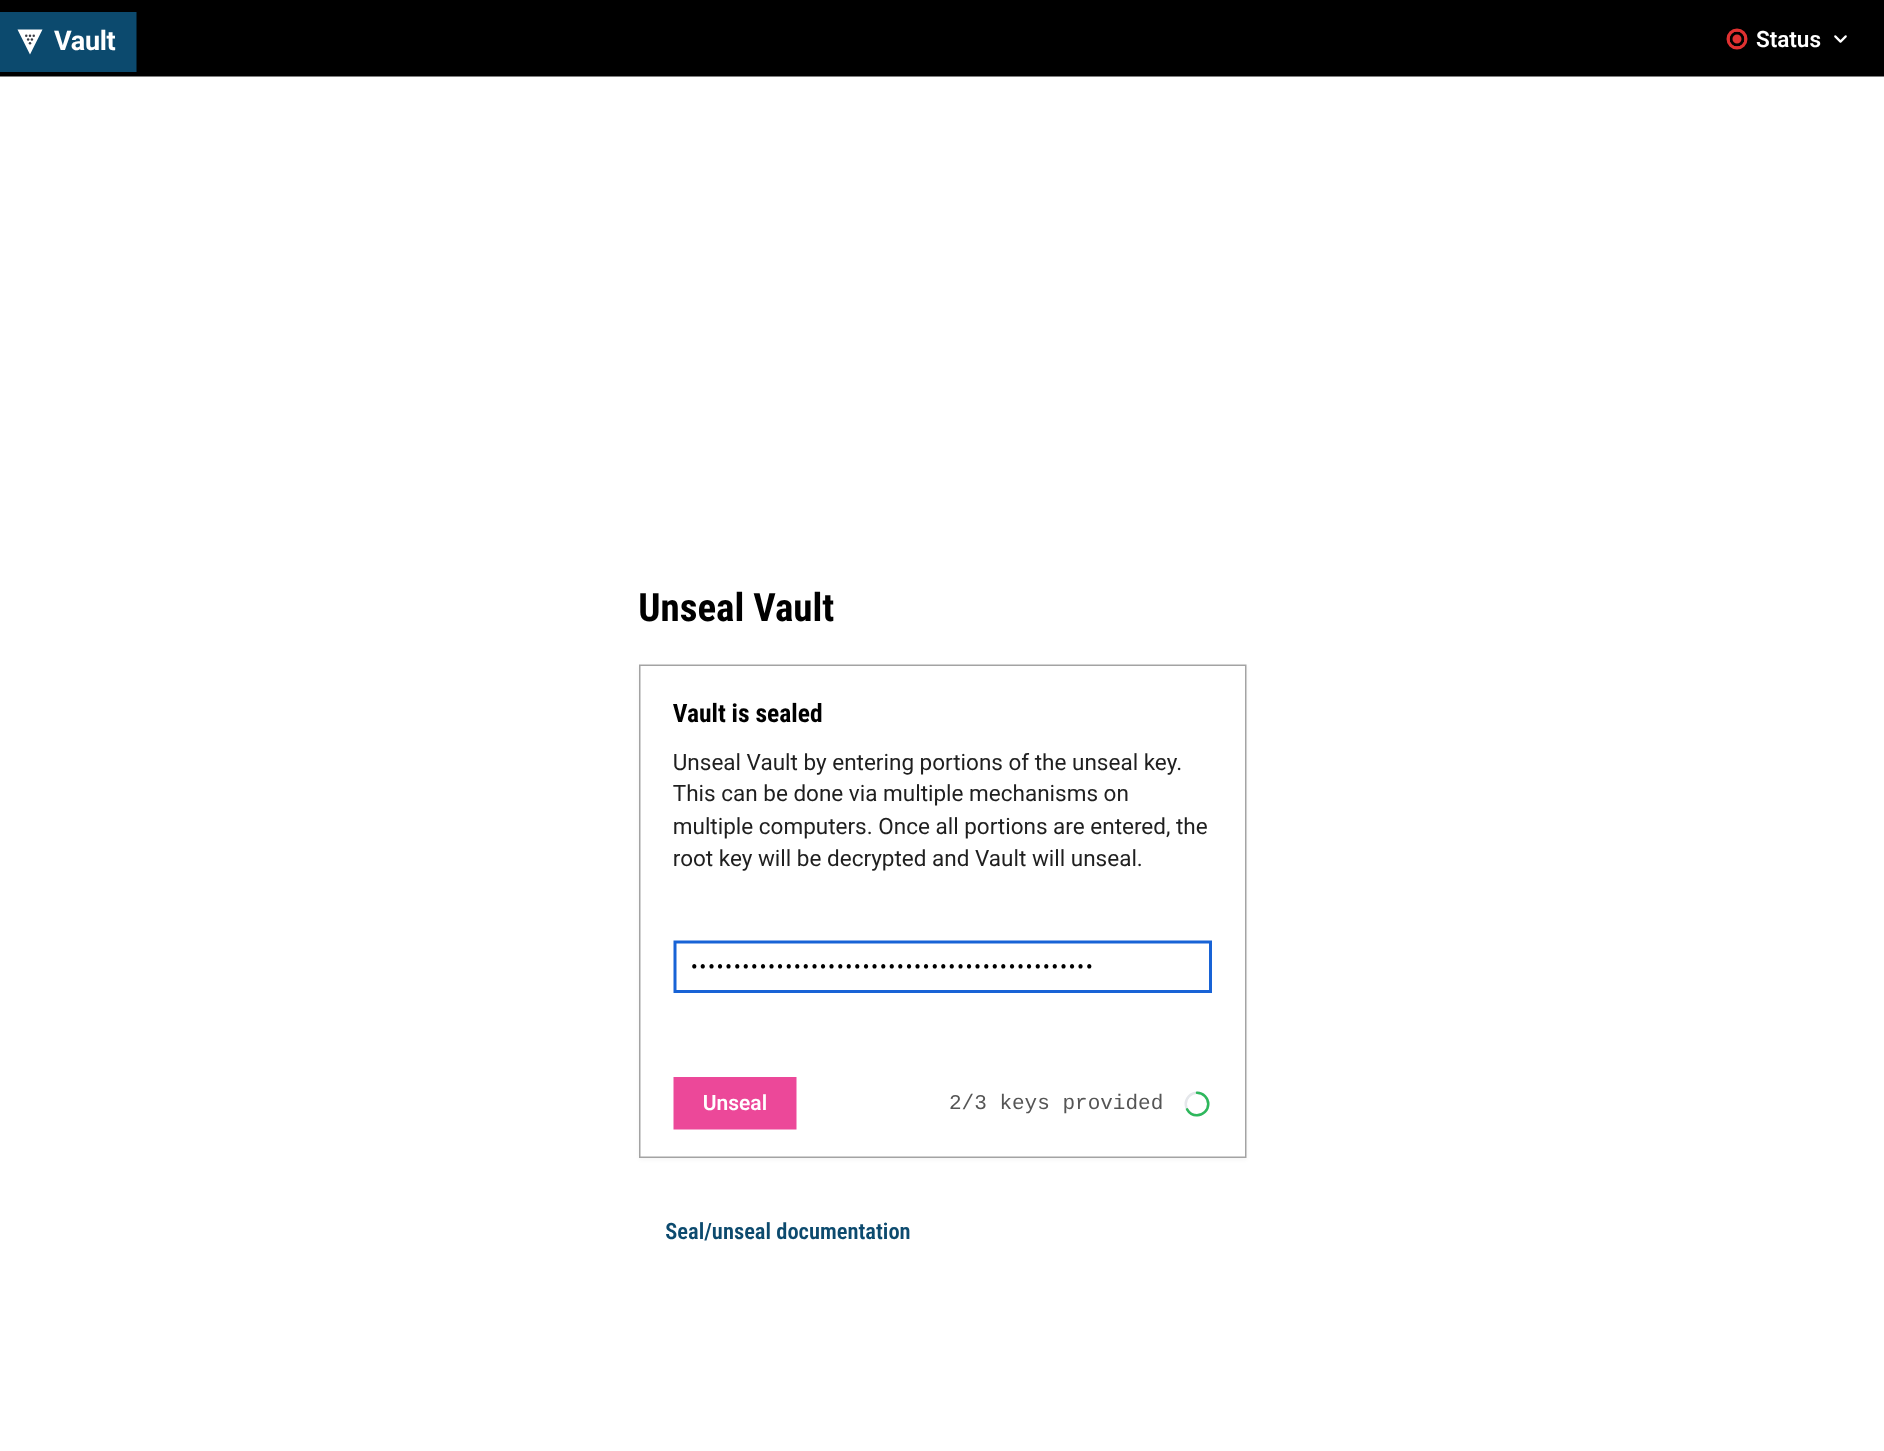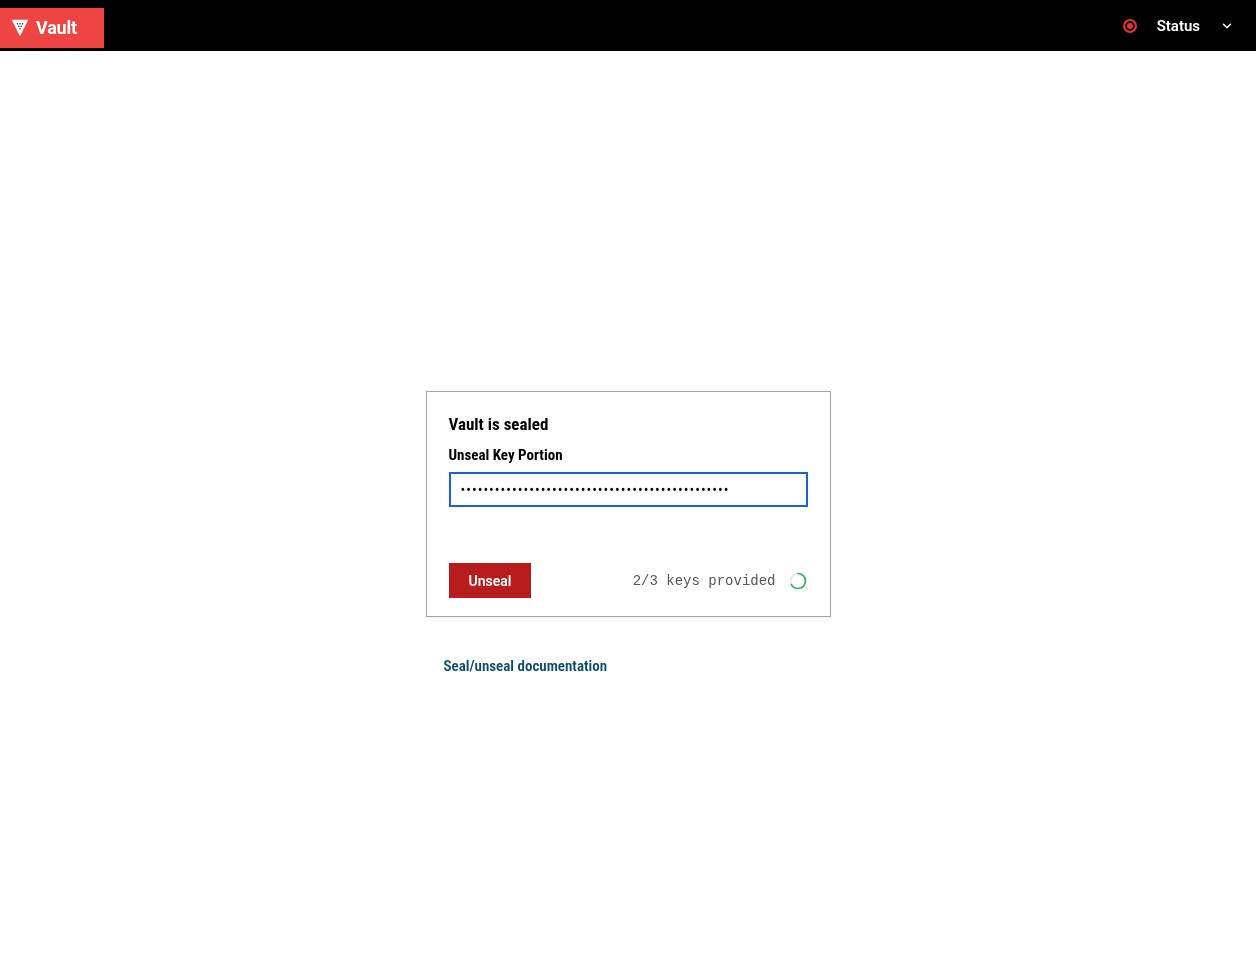--- a/index.html
+++ b/index.html
@@ -14,37 +14,37 @@
     background: #000000;
     height: 51px;
     display: flex;
     align-items: center;
     justify-content: space-between;
     padding-right: 22px;
   }
   .brand {
     display: flex;
     align-items: center;
-    background: #ef4444;
+    background: #0c4a6e;
     height: 40px;
-    padding: 0 27px 0 10px;
+    padding: 0 14px 0 10px;
     margin-top: 4px;
     gap: 6px;
   }
   .brand-name {
     color: #ffffff;
     font-weight: 700;
     font-size: 18px;
     letter-spacing: -0.2px;
   }
   .brand svg { display: block; }
   .status {
     display: flex;
     align-items: center;
-    gap: 20px;
+    gap: 6px;
     color: #ffffff;
     font-weight: 600;
     font-size: 15px;
     cursor: pointer;
   }
   .status-dot {
     width: 14px;
     height: 14px;
     border-radius: 50%;
     border: 2px solid #e03131;
@@ -104,21 +104,21 @@
     outline: none;
     letter-spacing: 1px;
   }
   .card-footer {
     display: flex;
     align-items: center;
     justify-content: space-between;
     margin-top: 56px;
   }
   .btn-primary {
-    background: #b91c1c;
+    background: #ec4899;
     color: #fff;
     border: none;
     height: 35px;
     padding: 0 20px;
     font-size: 14px;
     font-weight: 600;
     cursor: pointer;
     font-family: inherit;
   }
   .progress-wrap {
@@ -169,25 +169,26 @@
     <span>
       <svg width="14" height="14" viewBox="0 0 24 24" fill="none" stroke="#ffffff" stroke-width="2.5" stroke-linecap="round" stroke-linejoin="round">
         <polyline points="6 9 12 15 18 9"></polyline>
       </svg>
     </span>
   </div>
 </div>
 
 <div class="main">
   <div class="container">
+    <h1 class="page-title">Unseal Vault</h1>
 
     <div class="card">
       <h2 class="card-title">Vault is sealed</h2>
-
-      <label class="field-label">Unseal Key Portion</label>
+      <p class="card-desc">Unseal Vault by entering portions of the unseal key. This can be done via multiple mechanisms on multiple computers. Once all portions are entered, the root key will be decrypted and Vault will unseal.</p>
+
       <input type="password" class="key-input" value="•••••••••••••••••••••••••••••••••••••••••••••••" style="">
 
       <div class="card-footer">
         <button class="btn-primary">Unseal</button>
         <div class="progress-wrap">
           <span class="progress-text">2/3 keys provided</span>
           <span>
             <svg class="progress-ring" width="20" height="20" viewBox="0 0 24 24">
               <circle cx="12" cy="12" r="9" fill="none" stroke="#e5e7eb" stroke-width="2"></circle>
               <circle cx="12" cy="12" r="9" fill="none" stroke="#2eb85c" stroke-width="2" stroke-dasharray="37.7 56.5" stroke-dashoffset="0" transform="rotate(-90 12 12)" stroke-linecap="round"></circle>

